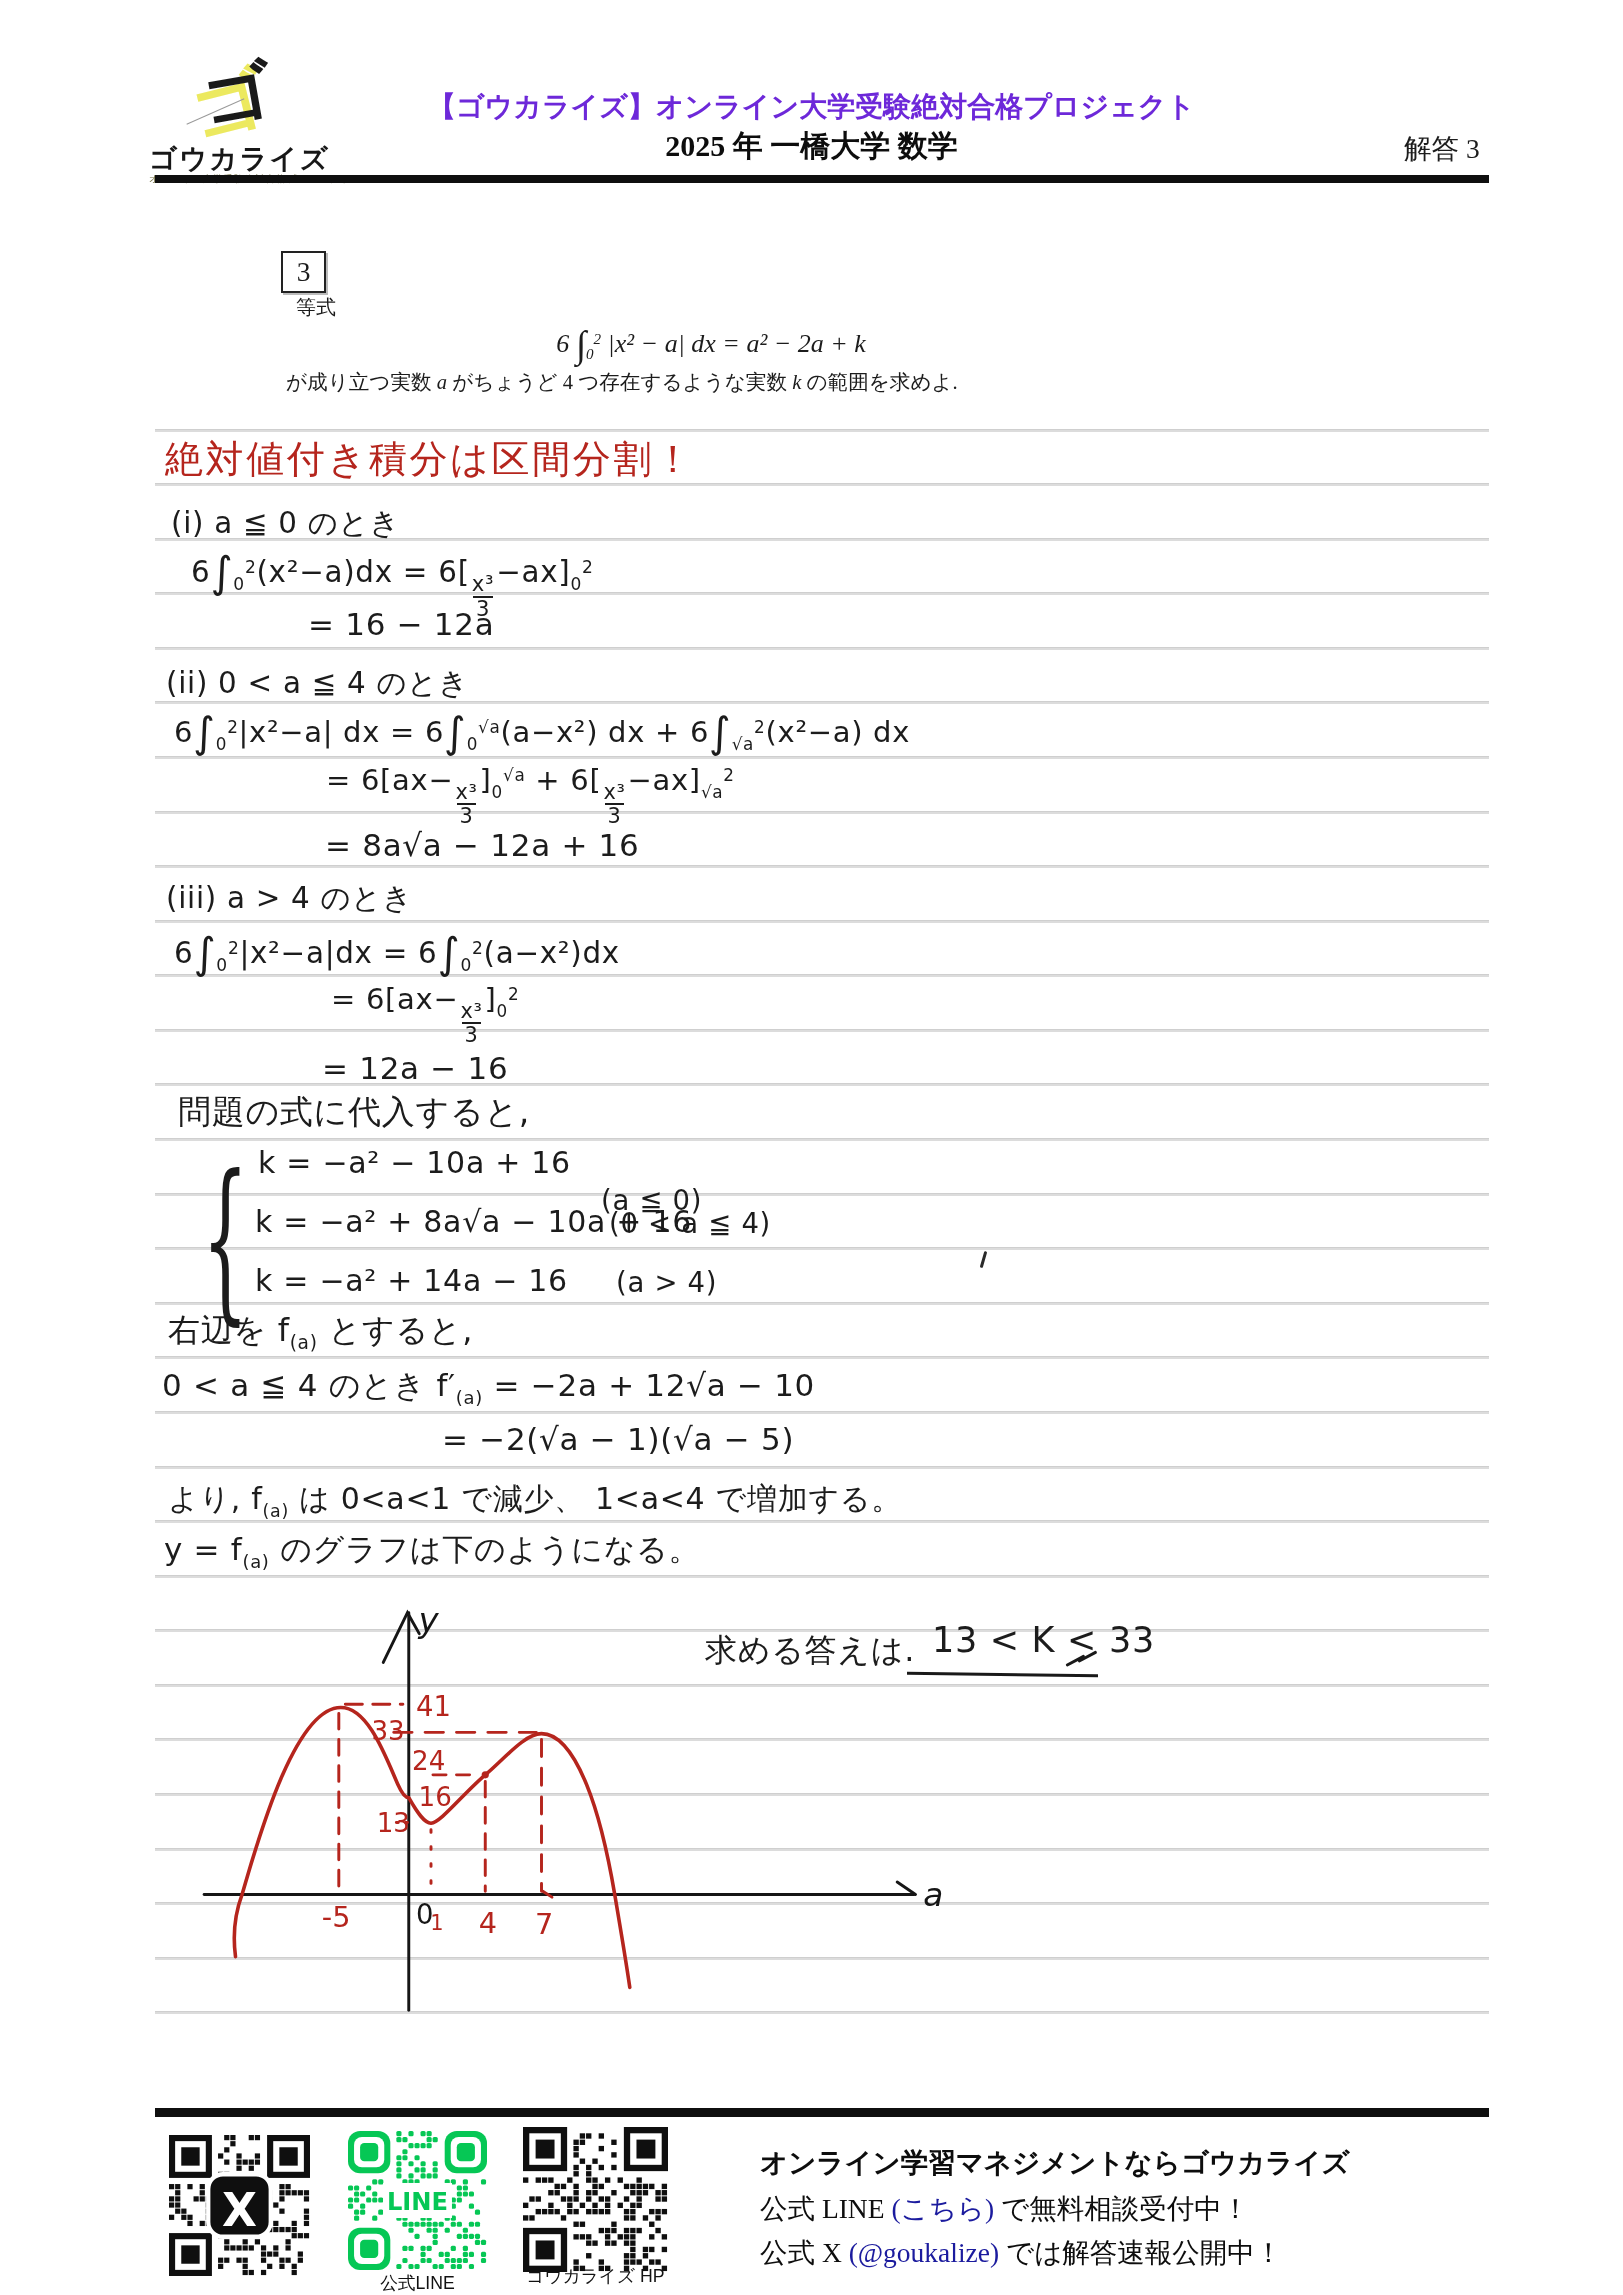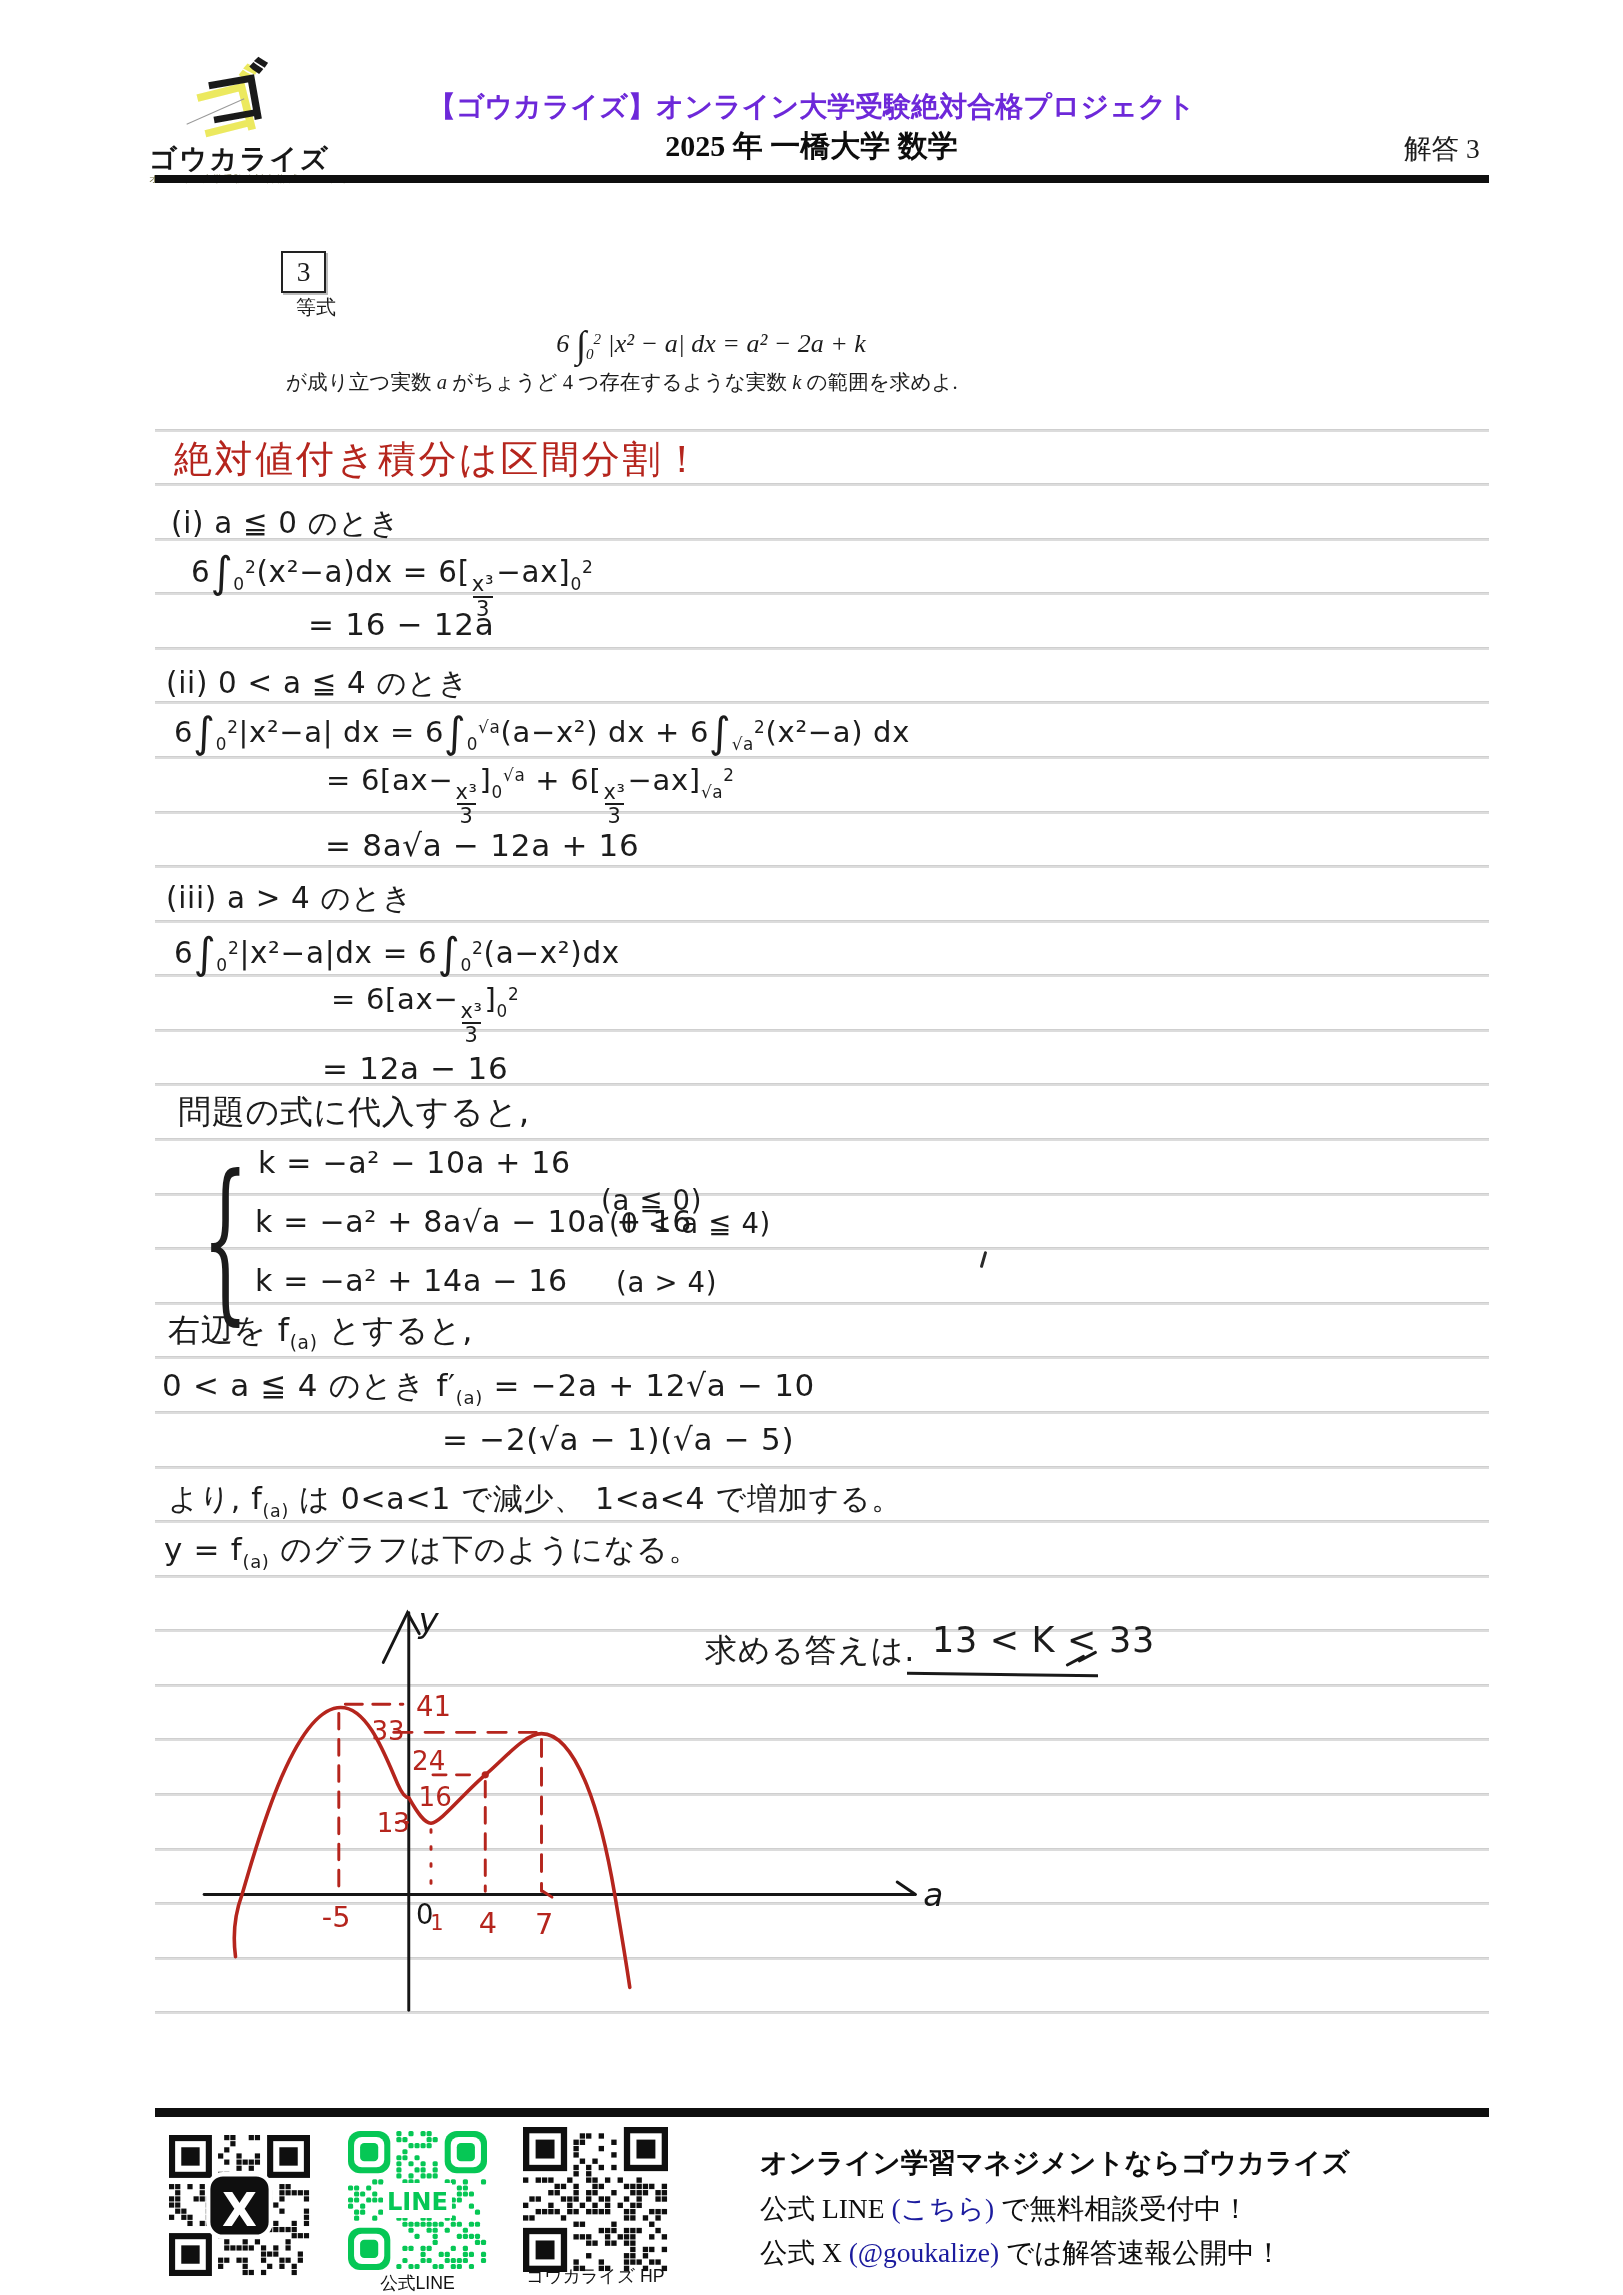--- a/index.html
+++ b/index.html
@@ -106,21 +106,21 @@
   <div class="title1">【ゴウカライズ】オンライン大学受験絶対合格プロジェクト</div>
   <div class="title2">2025 年 一橋大学 数学</div>
   <div class="page-label">解答 3</div>
   <div class="hrule" style="left:155px;top:175px;width:1334px;height:7.9px;"></div>
 
   <div class="qbox">3</div>
   <div class="qlead serif">等式</div>
   <div class="qeq serif"><span>6 </span><span class="int">∫</span><span class="sub">0</span><span class="sup">2</span><span> |x² − a| dx = a² − 2a + k</span></div>
   <div class="qstmt serif"><span>が成り立つ実数 </span><span class="it">a</span><span> がちょうど 4 つ存在するような実数 </span><span class="it">k</span><span> の範囲を求めよ.</span></div>
 
-  <div class="hw red" style="left:165px;top:434px;font-size:38px;letter-spacing:2.6px;margin-left:9px;">絶対値付き積分は区間分割！</div>
+  <div class="hw red" style="left:165px;top:434px;font-size:38px;letter-spacing:2.6px;">絶対値付き積分は区間分割！</div>
 
   <div class="hw" style="left:171px;top:504px;font-size:29.4px;">(i) a ≦ 0 のとき</div>
   <div class="hw" style="left:191px;top:547px;font-size:29.4px;"><span>6</span><span class="int">∫</span><span class="sub">0</span><span class="sup">2</span><span>(x²−a)dx = 6[</span><span class="frac">
         <span>x³</span>
         <span class="den">3</span>
       </span><span>−ax]</span><span class="sub">0</span><span class="sup">2</span></div>
   <div class="hw" style="left:308px;top:606px;font-size:31px;">= 16 − 12a</div>
 
   <div class="hw" style="left:166px;top:664px;font-size:29.4px;">(ii) 0 &lt; a ≦ 4 のとき</div>
   <div class="hw" style="left:174px;top:708px;font-size:29px;"><span>6</span><span class="int">∫</span><span class="sub">0</span><span class="sup">2</span><span>|x²−a| dx = 6</span><span class="int">∫</span><span class="sub">0</span><span class="sup">√a</span><span>(a−x²) dx + 6</span><span class="int">∫</span><span class="sub">√a</span><span class="sup">2</span><span>(x²−a) dx</span></div>

